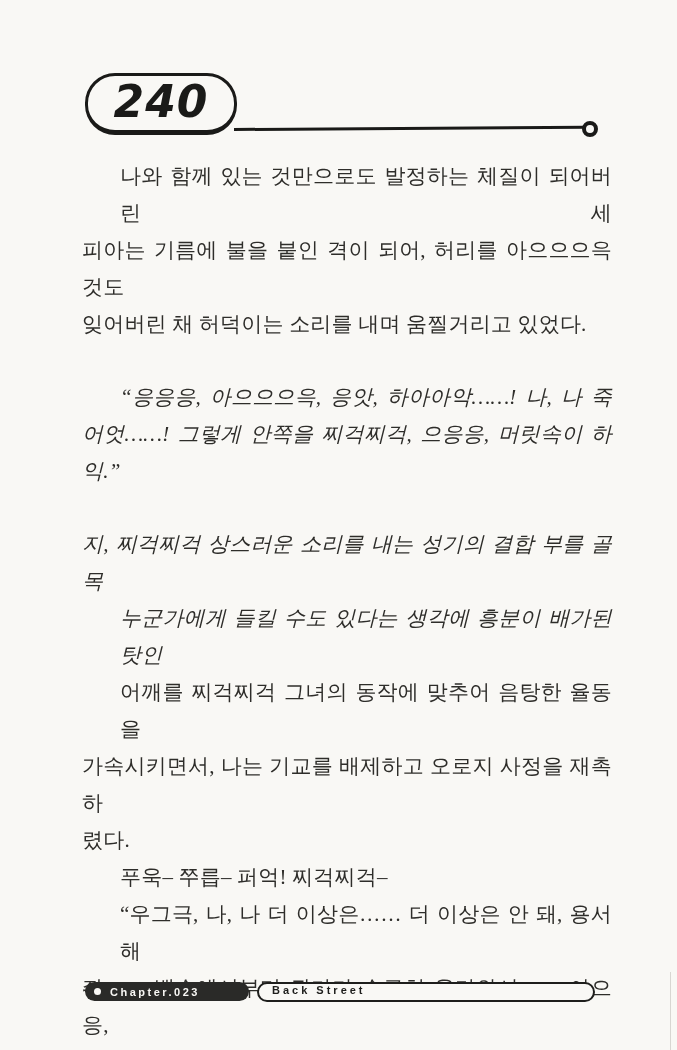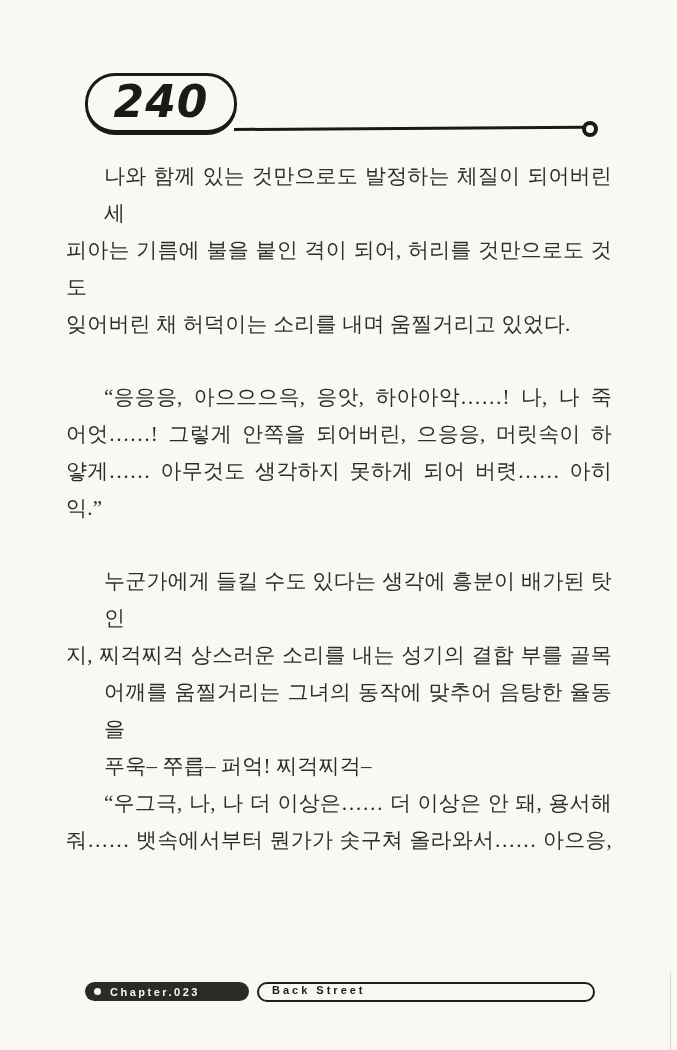--- a/index.html
+++ b/index.html
@@ -78,25 +78,26 @@
   .body-text {
     position: absolute;
     left: 66px;
     top: 158px;
     width: 546px;
     font-size: 21px;
     line-height: 37px;
     letter-spacing: 0.2px;
   }
   .para { margin: 0; }
-  .para.gap { margin-top: 36px; }
+  .para.gap { margin-top: 36px; font-style: italic; }
   .ln {
     min-height: 37px;
     text-align: justify;
     text-align-last: justify;
+    margin-left: 16px;
   }
   .ln.last {
     text-align: center;
     text-align-last: left;
   }
   .ln.ind { padding-left: 38px; }
 
   
   .chapter-pill {
     position: absolute;
@@ -157,38 +158,39 @@
   <div class="num-pill">
     <span class="num">240</span>
   </div>
   <div class="header-line"></div>
   <div class="header-ring"></div>
 
   <div class="body-text">
 
     <div class="para">
       <div class="ln ind">나와 함께 있는 것만으로도 발정하는 체질이 되어버린 세</div>
-      <div class="ln">피아는 기름에 불을 붙인 격이 되어, 허리를 것만으로도 것도</div>
+      <div class="ln">피아는 기름에 불을 붙인 격이 되어, 허리를 아으으으윽 것도</div>
       <div class="ln last">잊어버린 채 허덕이는 소리를 내며 움찔거리고 있었다.</div>
     </div>
 
     <div class="para gap">
       <div class="ln ind">“응응응, 아으으으윽, 응앗, 하아아악……! 나, 나 죽</div>
-      <div class="ln">어엇……! 그렇게 안쪽을 되어버린, 으응응, 머릿속이 하</div>
-      <div class="ln">얗게…… 아무것도 생각하지 못하게 되어 버렷…… 아히</div>
+      <div class="ln">어엇……! 그렇게 안쪽을 찌걱찌걱, 으응응, 머릿속이 하</div>
       <div class="ln last">익.”</div>
     </div>
 
     <div class="para gap">
+      <div class="ln">지, 찌걱찌걱 상스러운 소리를 내는 성기의 결합 부를 골목</div>
       <div class="ln ind">누군가에게 들킬 수도 있다는 생각에 흥분이 배가된 탓인</div>
-      <div class="ln">지, 찌걱찌걱 상스러운 소리를 내는 성기의 결합 부를 골목</div>
-    </div>
-
-    <div class="para">
-      <div class="ln ind">어깨를 움찔거리는 그녀의 동작에 맞추어 음탕한 율동을</div>
+    </div>
+
+    <div class="para">
+      <div class="ln ind">어깨를 찌걱찌걱 그녀의 동작에 맞추어 음탕한 율동을</div>
+      <div class="ln">가속시키면서, 나는 기교를 배제하고 오로지 사정을 재촉하</div>
+      <div class="ln last">렸다.</div>
     </div>
 
     <div class="para">
       <div class="ln ind last">푸욱– 쭈릅– 퍼억! 찌걱찌걱–</div>
     </div>
 
     <div class="para">
       <div class="ln ind">“우그극, 나, 나 더 이상은…… 더 이상은 안 돼, 용서해</div>
       <div class="ln">줘…… 뱃속에서부터 뭔가가 솟구쳐 올라와서…… 아으응,</div>
 

